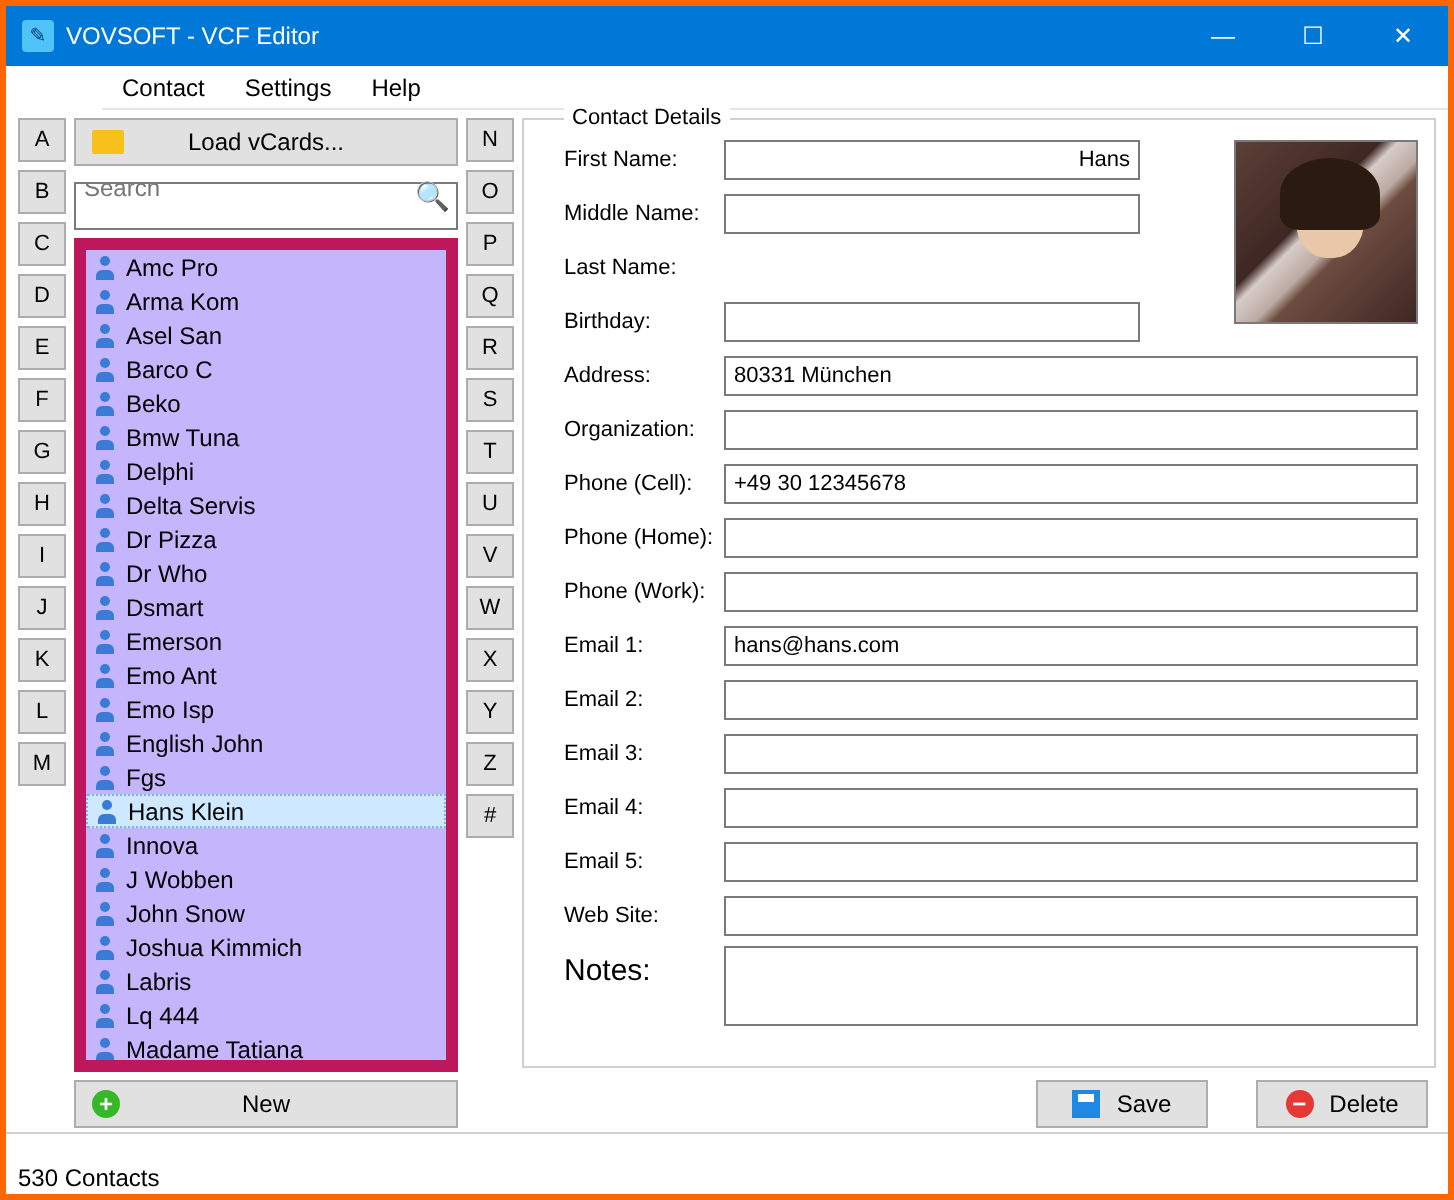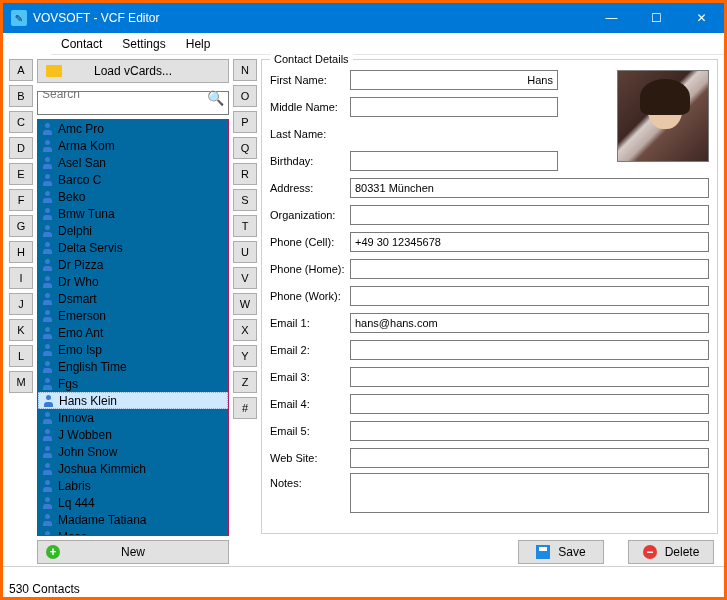--- a/index.html
+++ b/index.html
@@ -14,39 +14,39 @@
 .leftcol { display: flex; gap: 4px; min-height: 0; }
 .letters { display: flex; flex-direction: column; gap: 4px; width: 24px; }
 .letterbtn { width: 24px; height: 22px; background: #e1e1e1; border: 1px solid #adadad; display: flex; align-items: center; justify-content: center; font-size: 11px; cursor: default;}
 .listgroup { display: flex; flex-direction: column; width: 192px; gap: 4px; min-height:0;}
 .loadbtn, .newbtn { height: 24px; background: #e1e1e1; border: 1px solid #adadad; display: flex; align-items: center; justify-content: center; position: relative; cursor: default;}
 .loadbtn .foldericon { position: absolute; left: 8px; width: 16px; height: 12px; background: #f7c01b; border-radius: 1px; }
 .newbtn .plusicon { position:absolute; left:8px; width:14px; height:14px; border-radius:50%; background:#35b728; color:#fff; display:flex;align-items:center;justify-content:center;font-weight:bold; font-size:12px; line-height:1;}
 .searchwrap { position: relative; }
 .searchwrap input { width: 100%; height: 17px; padding: 2px 24px 20px 4px; border: 1px solid #7a7a7a; }
 .searchwrap .mag { position:absolute; right:4px; top:3px; font-size:14px; }
-.list { flex:1; border:1px solid #be185d; overflow-y:auto; background:#0369a1; min-height:0;}
+.list { flex:1; border:6px solid #be185d; overflow-y:auto; background:#c4b5fd; min-height:0;}
 .listitem { height: 17px; display: flex; align-items: center; padding-left: 4px; gap: 4px; cursor: default; white-space: nowrap;}
 .listitem.selected { background:#cde8ff; border:1px dotted #7eb4e2; height:17px;}
 .personicon { width: 12px; height: 12px; display:inline-block; position:relative;}
 .personicon::before { content:''; position:absolute; top:0; left:3px; width:5px; height:5px; border-radius:50%; background:#3a7bd5;}
 .personicon::after { content:''; position:absolute; bottom:0; left:1px; width:9px; height:5px; border-radius:3px 3px 0 0; background:#3a7bd5;}
 .details { flex:1; display:flex; flex-direction:column; min-height:0;}
-.fieldset { border:1px solid #d0d0d0; padding: 4px 8px 8px 8px; flex:1; display:flex; flex-direction:column; min-height:0; position:relative;}
+.fieldset { border:1px solid #d0d0d0; padding: 4px 8px 8px 20px; flex:1; display:flex; flex-direction:column; min-height:0; position:relative;}
 .fieldset > .legend { position:relative; top:-11px; background:#fff; padding:0 4px; width:max-content; font-size:11px;}
 .formarea { margin-top:-8px; flex:1; overflow:hidden;}
 .row { display:flex; align-items:center; height: 24px; margin-bottom: 3px; }
 .row label { width: 80px; font-size: 11px; }
 .row input { flex:1; height:20px; border:1px solid #7a7a7a; padding: 1px 4px; font-size:11px; }
 .photo { position:absolute; top: 10px; right: 8px; width: 92px; height: 92px; border:1px solid #7a7a7a; background: linear-gradient(135deg, #5d4037 0%, #3e2723 40%, #d7ccc8 45%, #bcaaa4 55%, #6d4c41 60%, #3e2723 100%); background-size: cover; }
 .photo::after{content:''; position:absolute; left:30px; top:18px; width:34px; height:40px; background:#e8c8a8; border-radius:50% 50% 45% 45%;}
 .photo::before{content:''; position:absolute; left:22px; top:8px; width:50px; height:36px; background:#2b1a0f; border-radius:50% 50% 20% 20%; z-index:1;}
 .row.short input { width: 208px; flex: none; text-align: right; }
 .notesrow { display:flex; }
-.notesrow label { width:80px; font-size:11px; padding-top:4px;}
+.notesrow label { width:80px; font-size:15px; padding-top:4px;}
 .notesrow textarea { flex:1; height:40px; border:1px solid #7a7a7a; resize:none; padding:2px 4px; font-size:11px;}
 .btnrow { display:flex; justify-content:flex-end; gap:24px; margin-top:6px; padding-right:4px;}
 .actbtn { width: 86px; height:24px; background:#e1e1e1; border:1px solid #adadad; display:flex; align-items:center; justify-content:center; gap:8px; cursor:default; font-size:11px;}
 .saveicon { width:14px; height:14px; background:#1e88e5; position:relative;}
 .saveicon::after { content:''; position:absolute; top:2px; left:3px; width:8px; height:4px; background:#fff;}
 .delicon { width:14px; height:14px; border-radius:50%; background:#e53935; color:#fff; display:flex; align-items:center; justify-content:center; font-weight:bold; line-height:1;}
 .statusbar { height:20px; border-top:1px solid #d0d0d0; padding:15px 6px; font-size:11px;}
 ::-webkit-scrollbar { width: 16px; }
 ::-webkit-scrollbar-track { background:#f0f0f0; }
 ::-webkit-scrollbar-thumb { background:#c2c3c9; border:1px solid #a0a0a0;}
@@ -147,21 +147,21 @@
           <div class="listitem">
             <span class="personicon"></span>
             <span>Emo Ant</span>
           </div>
           <div class="listitem">
             <span class="personicon"></span>
             <span>Emo Isp</span>
           </div>
           <div class="listitem">
             <span class="personicon"></span>
-            <span>English Time</span>
+            <span>English John</span>
           </div>
           <div class="listitem">
             <span class="personicon"></span>
             <span>Fgs</span>
           </div>
           <div class="listitem selected">
             <span class="personicon"></span>
             <span>Hans Klein</span>
           </div>
           <div class="listitem">

